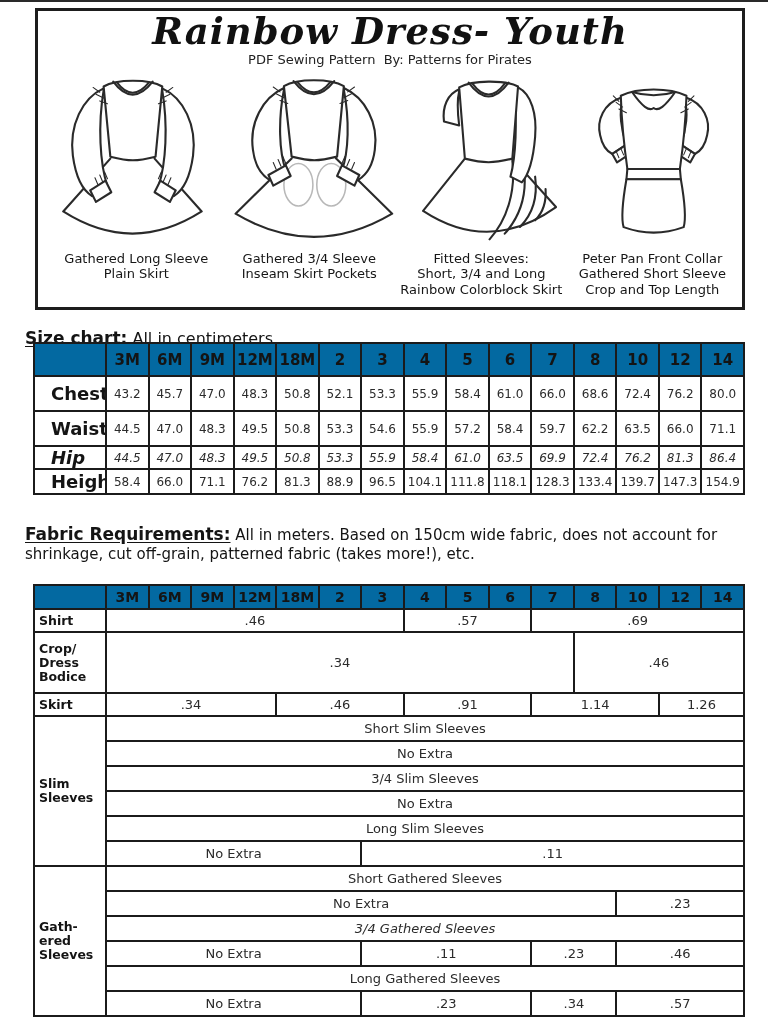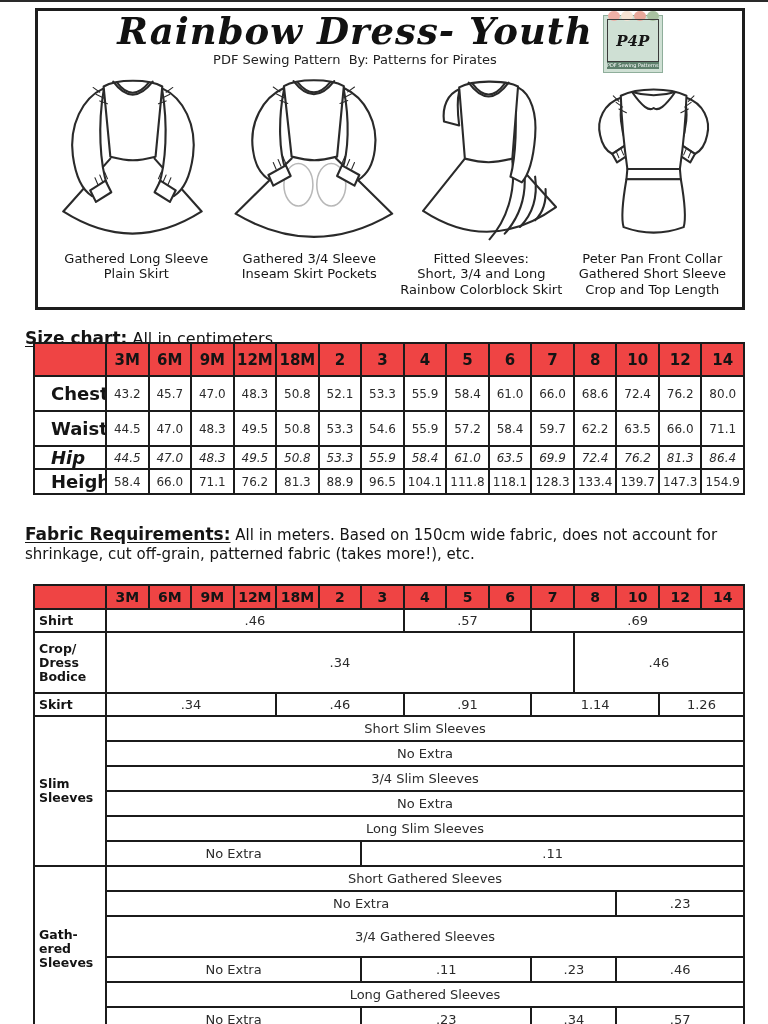--- a/index.html
+++ b/index.html
@@ -59,21 +59,21 @@
 
   
   .section-heading { position:absolute; left:25px; font-size:16px; line-height:1.25; color:#141414; }
   .sc-heading { top:328px; width:720px; }
   .fr-heading { top:524px; width:720px; font-size:15px; }
   .hd { font-weight:bold; text-decoration:underline; text-underline-offset:2px; font-size:17px; }
 
   
   table { border-collapse:collapse; table-layout:fixed; width:712px; }
   td { border:2px solid #1b1b1b; text-align:center; vertical-align:middle; padding:0; overflow:hidden; }
-  td.c, td.h { background:#ef4444; }
+  td.c, td.h { background:#0369a1; }
   td.h { font-weight:bold; font-size:14px; color:#141414; }
   td.l { text-align:left; padding-left:4px; font-weight:bold; color:#141414; }
   td.v { font-size:12px; color:#2b2b2b; }
   td.pre { white-space:pre-line; line-height:1.12; }
 
   .size-table { position:absolute; top:342px; left:33px; }
   .size-table td.h { font-size:15px; }
   .size-table td.l { font-size:18px; font-weight:600; padding-left:16px; }
 
   .fabric-table { position:absolute; top:584px; left:33px; }
@@ -84,32 +84,20 @@
 <body>
 
 <div class="sheet">
   <div class="top-line"></div>
 
   <div class="pattern-box">
     <div class="title-row">
       <div class="title-text">
         <div class="page-title">Rainbow Dress- Youth</div>
         <div class="subtitle">PDF Sewing Pattern  By: Patterns for Pirates</div>
-      </div>
-      <div class="logo">
-        <div class="flowers">
-          <i style="background:#efb0a6"></i>
-          <i style="background:#f6e3d3"></i>
-          <i style="background:#e8a89b"></i>
-          <i style="background:#a9c2a1"></i>
-        </div>
-        <div class="inner">
-          <span class="p4p">P4P</span>
-        </div>
-        <div class="band">PDF Sewing Patterns</div>
       </div>
     </div>
 
     <div class="illos">
 
       <svg width="182" height="196" viewBox="0 0 185 195">
         <g stroke="#2a2a2a" stroke-width="2.2" fill="none" stroke-linejoin="round" stroke-linecap="round">
           <path d="M69,95 L20,150 Q92,196 164,150 L115,95" fill="#fff"></path>
           <path d="M62,22 C40,32 26,60 30,92 C33,114 40,128 50,134 L66,124 C58,100 56,60 62,24 Z" fill="#fff"></path>
           <path d="M123,22 C145,32 159,60 155,92 C152,114 145,128 135,134 L119,124 C127,100 129,60 123,24 Z" fill="#fff"></path>
@@ -398,21 +386,21 @@
         <tr style="height: 25px;">
           <td rowspan="6" class="l pre">Gath-
 ered
 Sleeves</td>
           <td colspan="15" class="v">Short Gathered Sleeves</td>
         </tr>
         <tr style="height: 25px;">
           <td colspan="12" class="v">No Extra</td>
           <td colspan="3" class="v">.23</td>
         </tr>
-        <tr style="height: 41px;">
+        <tr style="height: 25px; font-style: italic;">
           <td colspan="15" class="v">3/4 Gathered Sleeves</td>
         </tr>
         <tr style="height: 25px;">
           <td colspan="6" class="v">No Extra</td>
           <td colspan="4" class="v">.11</td>
           <td colspan="2" class="v">.23</td>
           <td colspan="3" class="v">.46</td>
         </tr>
         <tr style="height: 25px;">
           <td colspan="15" class="v">Long Gathered Sleeves</td>

